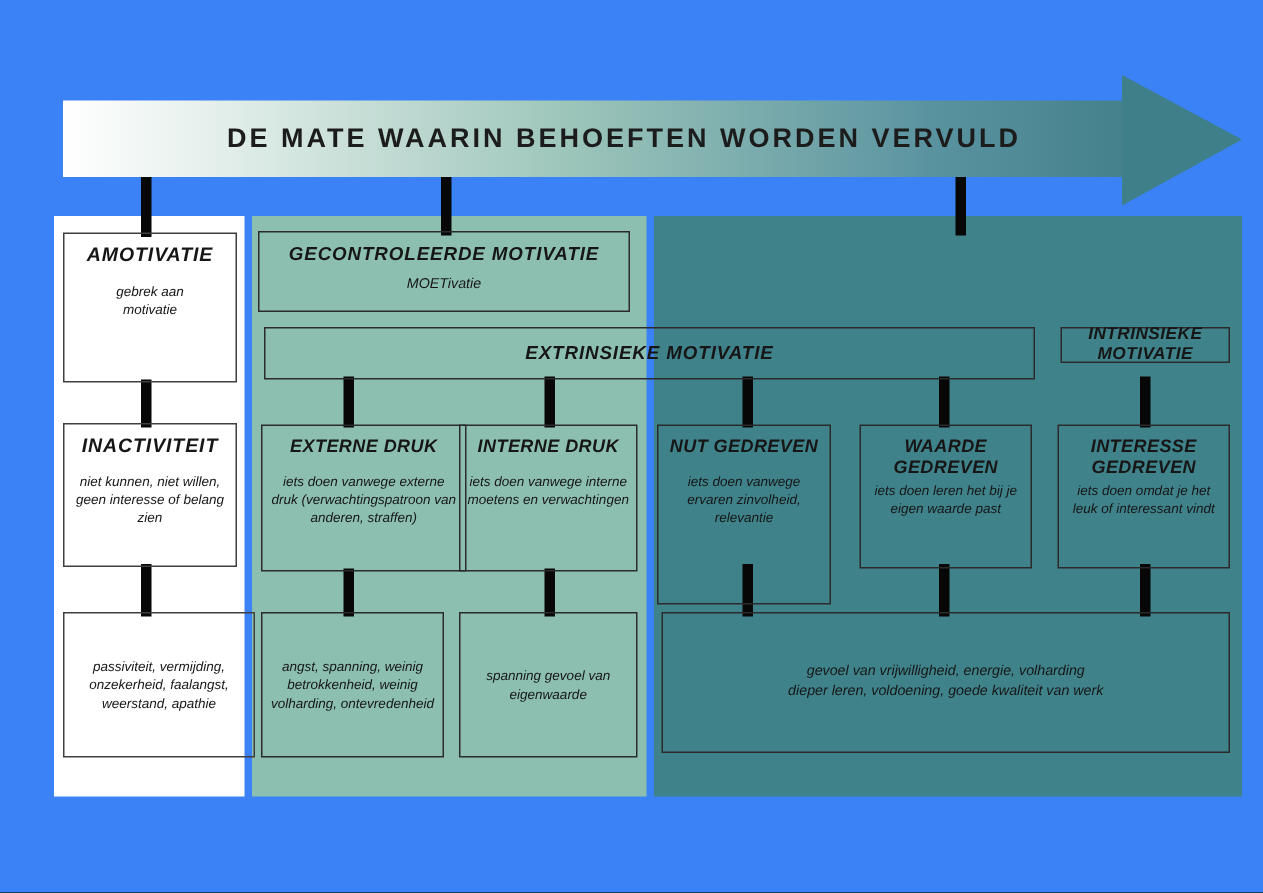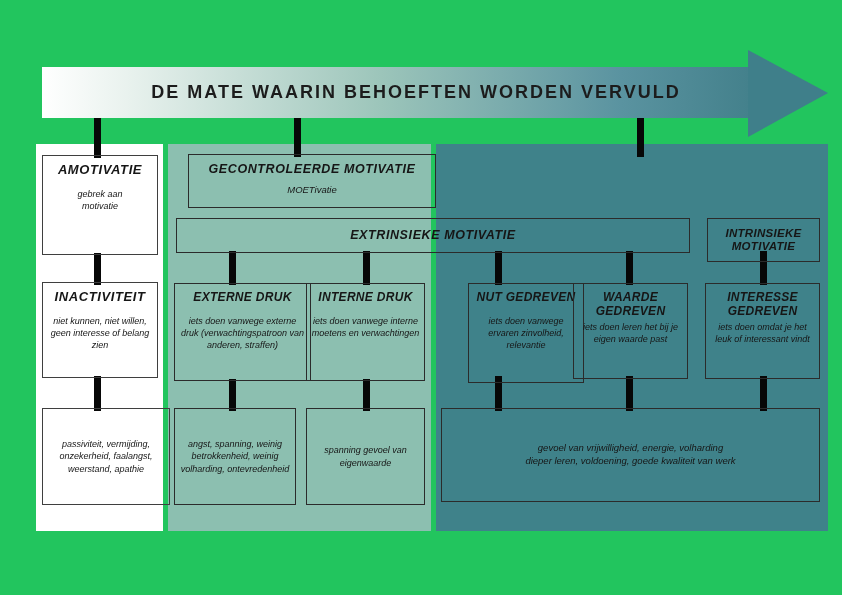--- a/index.html
+++ b/index.html
@@ -1,17 +1,17 @@
 <!DOCTYPE html>
 <html><head>
 <meta charset="utf-8">
 <style>
   html,body { margin:0; padding:0; background:#000; }
   .page {
-    position:relative; width:842px; height:595px; background:#22c55e;
+    position:relative; width:842px; height:595px; background:#3b82f6;
     font-family:"Liberation Sans","DejaVu Sans",sans-serif; color:#161616;
     overflow:hidden;
   }
   
   .arrow-body {
     position:absolute; left:42px; top:67px; width:706px; height:51px; z-index:2;
     background:linear-gradient(90deg,#ffffff 0%, #e9f2ee 12%, #9cc5ba 48%, #5a93a0 82%, #44818c 100%);
   }
   .arrow-head {
     position:absolute; left:748px; top:50px; width:0; height:0; z-index:2;
@@ -81,21 +81,21 @@
     <div class="bd narrow">gebrek aan motivatie</div>
   </div>
   <div class="box white" style="left:42px;top:282px;width:116px;height:96px">
     <div class="hd lg">INACTIVITEIT</div>
     <div class="bd">niet kunnen, niet willen, geen interesse of belang zien</div>
   </div>
   <div class="box white center" style="left:42px;top:408px;width:128px;height:97px">
     <div class="bd">passiviteit, vermijding, onzekerheid, faalangst, weerstand, apathie</div>
   </div>
 
-  <div class="box" style="left:188px;top:154px;width:248px;height:54px">
+  <div class="box" style="left:172px;top:154px;width:248px;height:54px">
     <div class="hd banner">GECONTROLEERDE MOTIVATIE</div>
     <div class="bd md">MOETivatie</div>
   </div>
   <div class="box center" style="left:176px;top:218px;width:514px;height:35px">
     <div class="hd banner" style="margin:0">EXTRINSIEKE MOTIVATIE</div>
   </div>
   <div class="box" style="left:174px;top:283px;width:137px;height:98px">
     <div class="hd">EXTERNE DRUK</div>
     <div class="bd">iets doen vanwege externe druk (verwachtingspatroon van anderen, straffen)</div>
   </div>
@@ -103,24 +103,24 @@
     <div class="hd">INTERNE DRUK</div>
     <div class="bd">iets doen vanwege interne moetens en verwachtingen</div>
   </div>
   <div class="box center" style="left:174px;top:408px;width:122px;height:97px">
     <div class="bd">angst, spanning, weinig betrokkenheid, weinig volharding, ontevredenheid</div>
   </div>
   <div class="box center" style="left:306px;top:408px;width:119px;height:97px">
     <div class="bd">spanning gevoel van eigenwaarde</div>
   </div>
 
-  <div class="box center" style="left:707px;top:218px;width:113px;height:44px">
+  <div class="box center" style="left:707px;top:218px;width:113px;height:24px">
     <div class="hd" style="margin:0;font-size:11.5px">INTRINSIEKE MOTIVATIE</div>
   </div>
-  <div class="box" style="left:468px;top:283px;width:116px;height:100px">
+  <div class="box" style="left:438px;top:283px;width:116px;height:120px">
     <div class="hd">NUT GEDREVEN</div>
     <div class="bd">iets doen vanwege ervaren zinvolheid, relevantie</div>
   </div>
   <div class="box" style="left:573px;top:283px;width:115px;height:96px">
     <div class="hd tight">WAARDE GEDREVEN</div>
     <div class="bd">iets doen leren het bij je eigen waarde past</div>
   </div>
   <div class="box" style="left:705px;top:283px;width:115px;height:96px">
     <div class="hd tight">INTERESSE GEDREVEN</div>
     <div class="bd">iets doen omdat je het leuk of interessant vindt</div>

